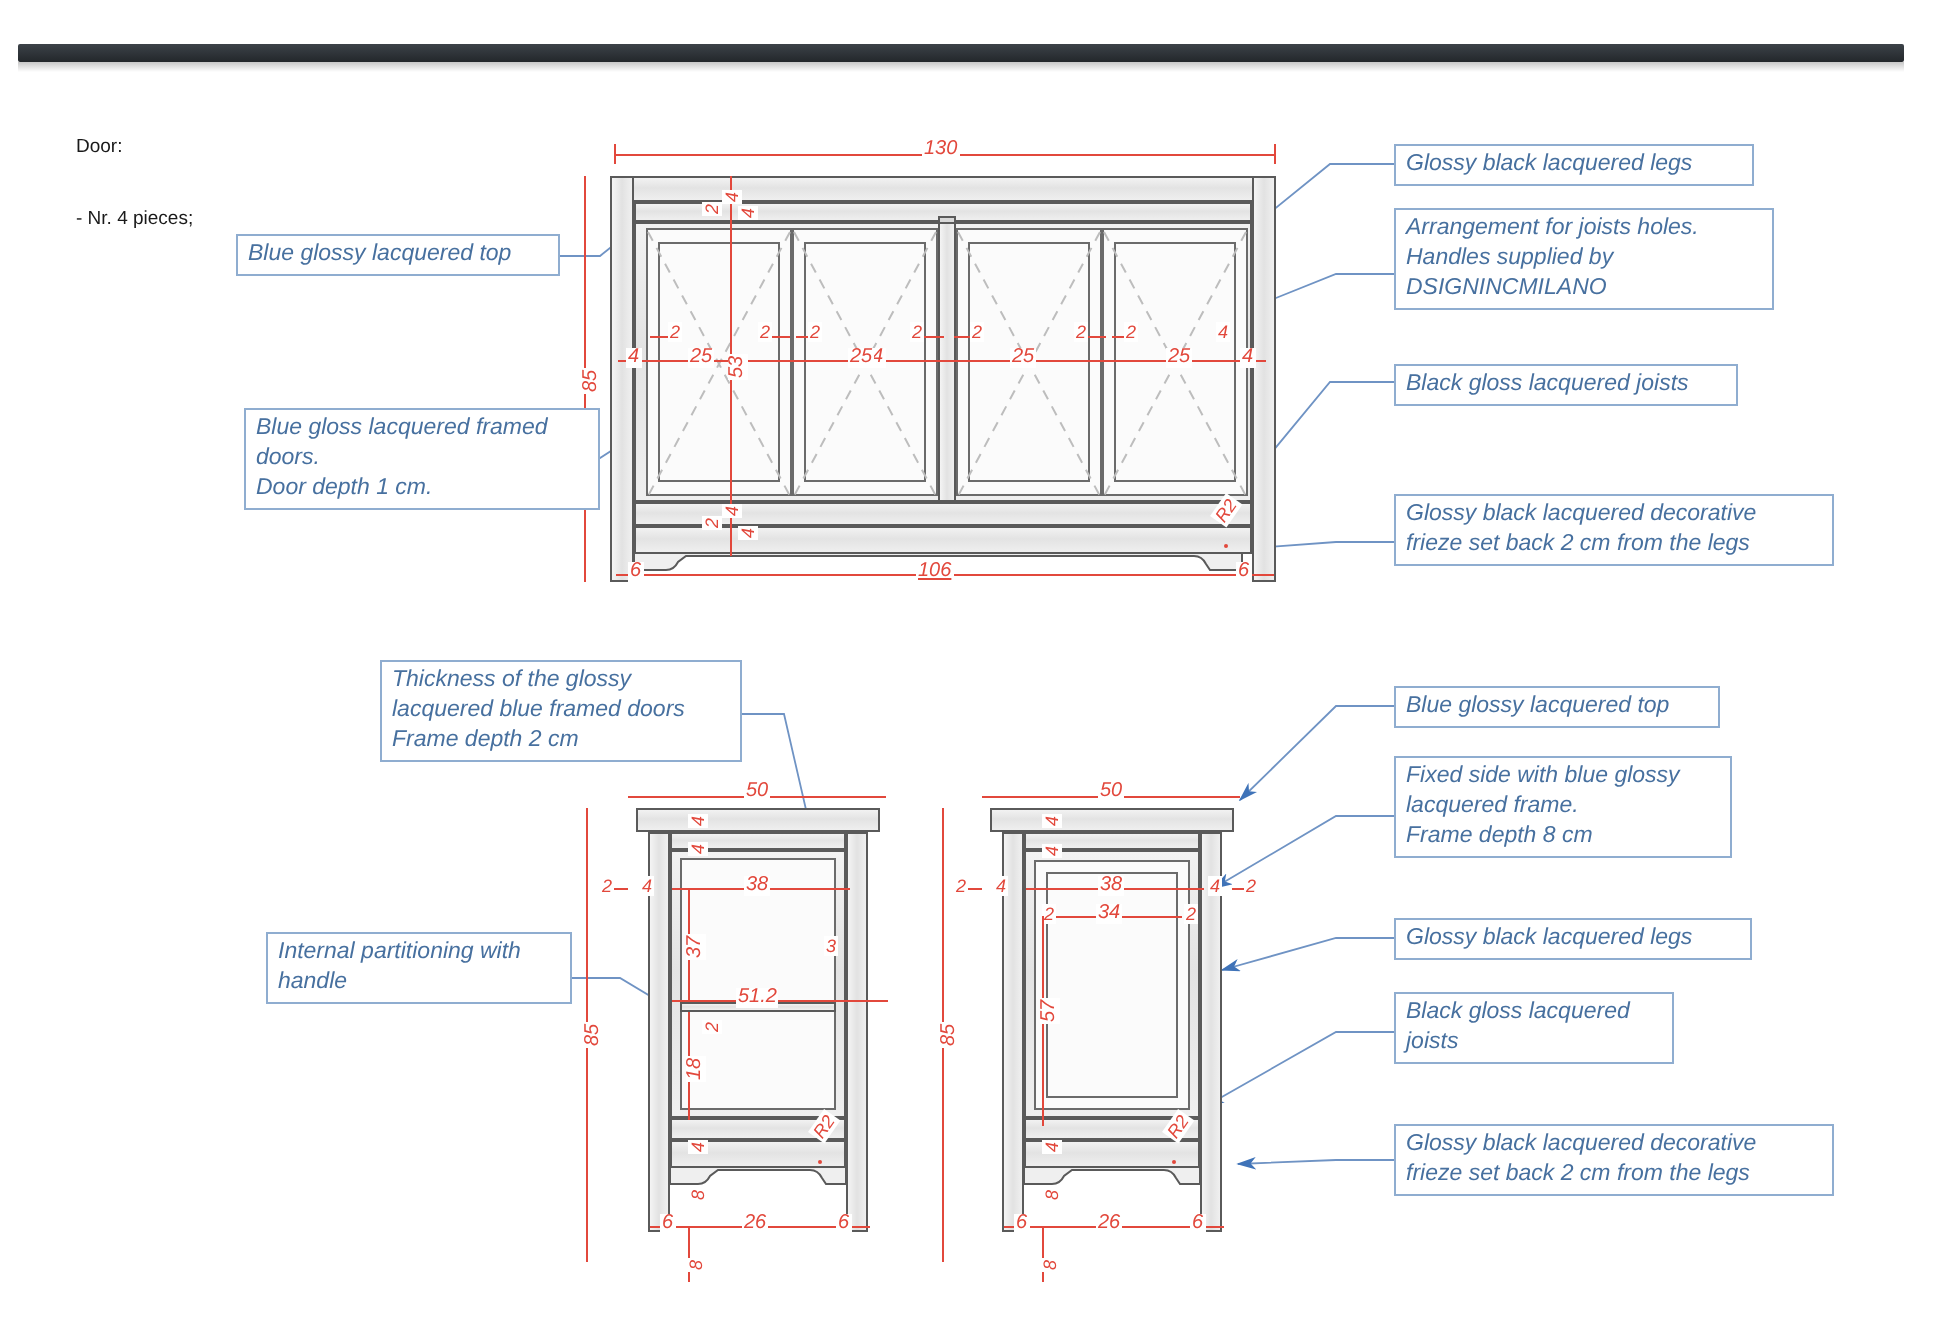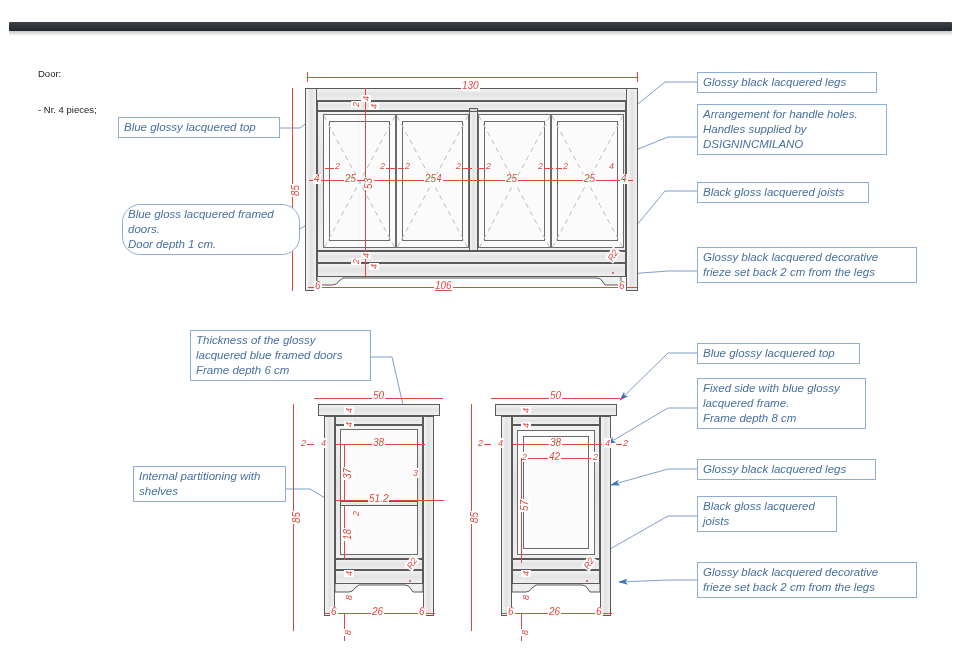--- a/index.html
+++ b/index.html
@@ -213,27 +213,27 @@
         <line x1="306" y1="5" x2="235" y2="137"></line>
     </g>
   </svg>
 </div>
 
 <div class="dwg">
 
   <div class="dim-h" style="left:307px;top:77px;width:330px;"></div>
   <div class="dim-v" style="left:307px;top:72px;height:10px;"></div>
   <div class="dim-v" style="left:637px;top:72px;height:10px;"></div>
-  <div class="dim-t" style="left:461px;top:70px;margin-top:11px;">130</div>
+  <div class="dim-t" style="left:461px;top:70px;">130</div>
 
   <div class="dim-v" style="left:292px;top:88px;height:203px;"></div>
   <div class="dim-t rot" style="left:291px;top:197px;">85</div>
 
   <div class="dim-h" style="left:330px;top:287px;width:283px;"></div>
-  <div class="dim-t" style="left:434px;top:281px;text-decoration:underline;">106</div>
+  <div class="dim-t" style="left:458px;top:281px;text-decoration:underline;">106</div>
   <div class="dim-h" style="left:308px;top:287px;width:22px;"></div>
   <div class="dim-t" style="left:314px;top:281px;">6</div>
   <div class="dim-h" style="left:613px;top:287px;width:24px;"></div>
   <div class="dim-t" style="left:618px;top:281px;">6</div>
 
   <div class="dim-h" style="left:309px;top:180px;width:324px;"></div>
   <div class="dim-t" style="left:313px;top:174px;">4</div>
   <div class="dim-t" style="left:344px;top:174px;">25</div>
   <div class="dim-t" style="left:435px;top:174px;">4</div>
   <div class="dim-t" style="left:424px;top:174px;">25</div>
@@ -365,21 +365,21 @@
   <div class="dim-h" style="left:513px;top:444px;width:89px;"></div>
   <div class="dim-t" style="left:549px;top:438px;">38</div>
   <div class="dim-h" style="left:481px;top:444px;width:10px;"></div>
   <div class="dim-t sm" style="left:477px;top:438px;">2</div>
   <div class="dim-t sm" style="left:497px;top:438px;">4</div>
   <div class="dim-t sm" style="left:604px;top:438px;">4</div>
   <div class="dim-h" style="left:616px;top:444px;width:10px;"></div>
   <div class="dim-t sm" style="left:622px;top:438px;">2</div>
 
   <div class="dim-h" style="left:521px;top:458px;width:70px;"></div>
-  <div class="dim-t" style="left:548px;top:452px;">42</div>
+  <div class="dim-t" style="left:548px;top:452px;">34</div>
   <div class="dim-t sm" style="left:521px;top:452px;">2</div>
   <div class="dim-t sm" style="left:592px;top:452px;">2</div>
 
   <div class="dim-v" style="left:521px;top:458px;height:105px;"></div>
   <div class="dim-t rot" style="left:520px;top:512px;">57</div>
 
   <div class="dim-t rot sm" style="left:521px;top:414px;">4</div>
   <div class="dim-t rot sm" style="left:521px;top:429px;">4</div>
   <div class="dim-t rot sm" style="left:521px;top:577px;">4</div>
   <div class="dim-t rot sm" style="left:521px;top:601px;">8</div>
@@ -393,41 +393,41 @@
 
   <div class="dim-v" style="left:521px;top:613px;height:28px;"></div>
   <div class="dim-t rot sm" style="left:520px;top:636px;">8</div>
 
   <div class="dim-t sm" style="left:581px;top:566px;transform:rotate(-55deg);transform-origin:left top;">R2</div>
   <div class="dot" style="left:586px;top:580px;"></div>
 </div>
 
 <div class="callout" style="left:118px;top:117px;width:162px;">Blue glossy lacquered top</div>
 
-<div class="callout" style="left:122px;top:204px;width:178px;border-radius:18px;">Blue gloss lacquered framed
+<div class="callout" style="left:122px;top:204px;width:178px;">Blue gloss lacquered framed
 doors.
 Door depth 1 cm.</div>
 
 <div class="callout" style="left:697px;top:72px;width:180px;">Glossy black lacquered legs</div>
 
-<div class="callout" style="left:697px;top:104px;width:190px;">Arrangement for handle holes.
+<div class="callout" style="left:697px;top:104px;width:190px;">Arrangement for joists holes.
 Handles supplied by
 DSIGNINCMILANO</div>
 
 <div class="callout" style="left:697px;top:182px;width:172px;">Black gloss lacquered joists</div>
 
 <div class="callout" style="left:697px;top:247px;width:220px;">Glossy black lacquered decorative
 frieze set back 2 cm from the legs</div>
 
 <div class="callout" style="left:190px;top:330px;width:181px;">Thickness of the glossy
 lacquered blue framed doors
-Frame depth 6 cm</div>
+Frame depth 2 cm</div>
 
 <div class="callout" style="left:133px;top:466px;width:153px;">Internal partitioning with
-shelves</div>
+handle</div>
 
 <div class="callout" style="left:697px;top:343px;width:163px;">Blue glossy lacquered top</div>
 
 <div class="callout" style="left:697px;top:378px;width:169px;">Fixed side with blue glossy
 lacquered frame.
 Frame depth 8 cm</div>
 
 <div class="callout" style="left:697px;top:459px;width:179px;">Glossy black lacquered legs</div>
 
 <div class="callout" style="left:697px;top:496px;width:140px;">Black gloss lacquered

